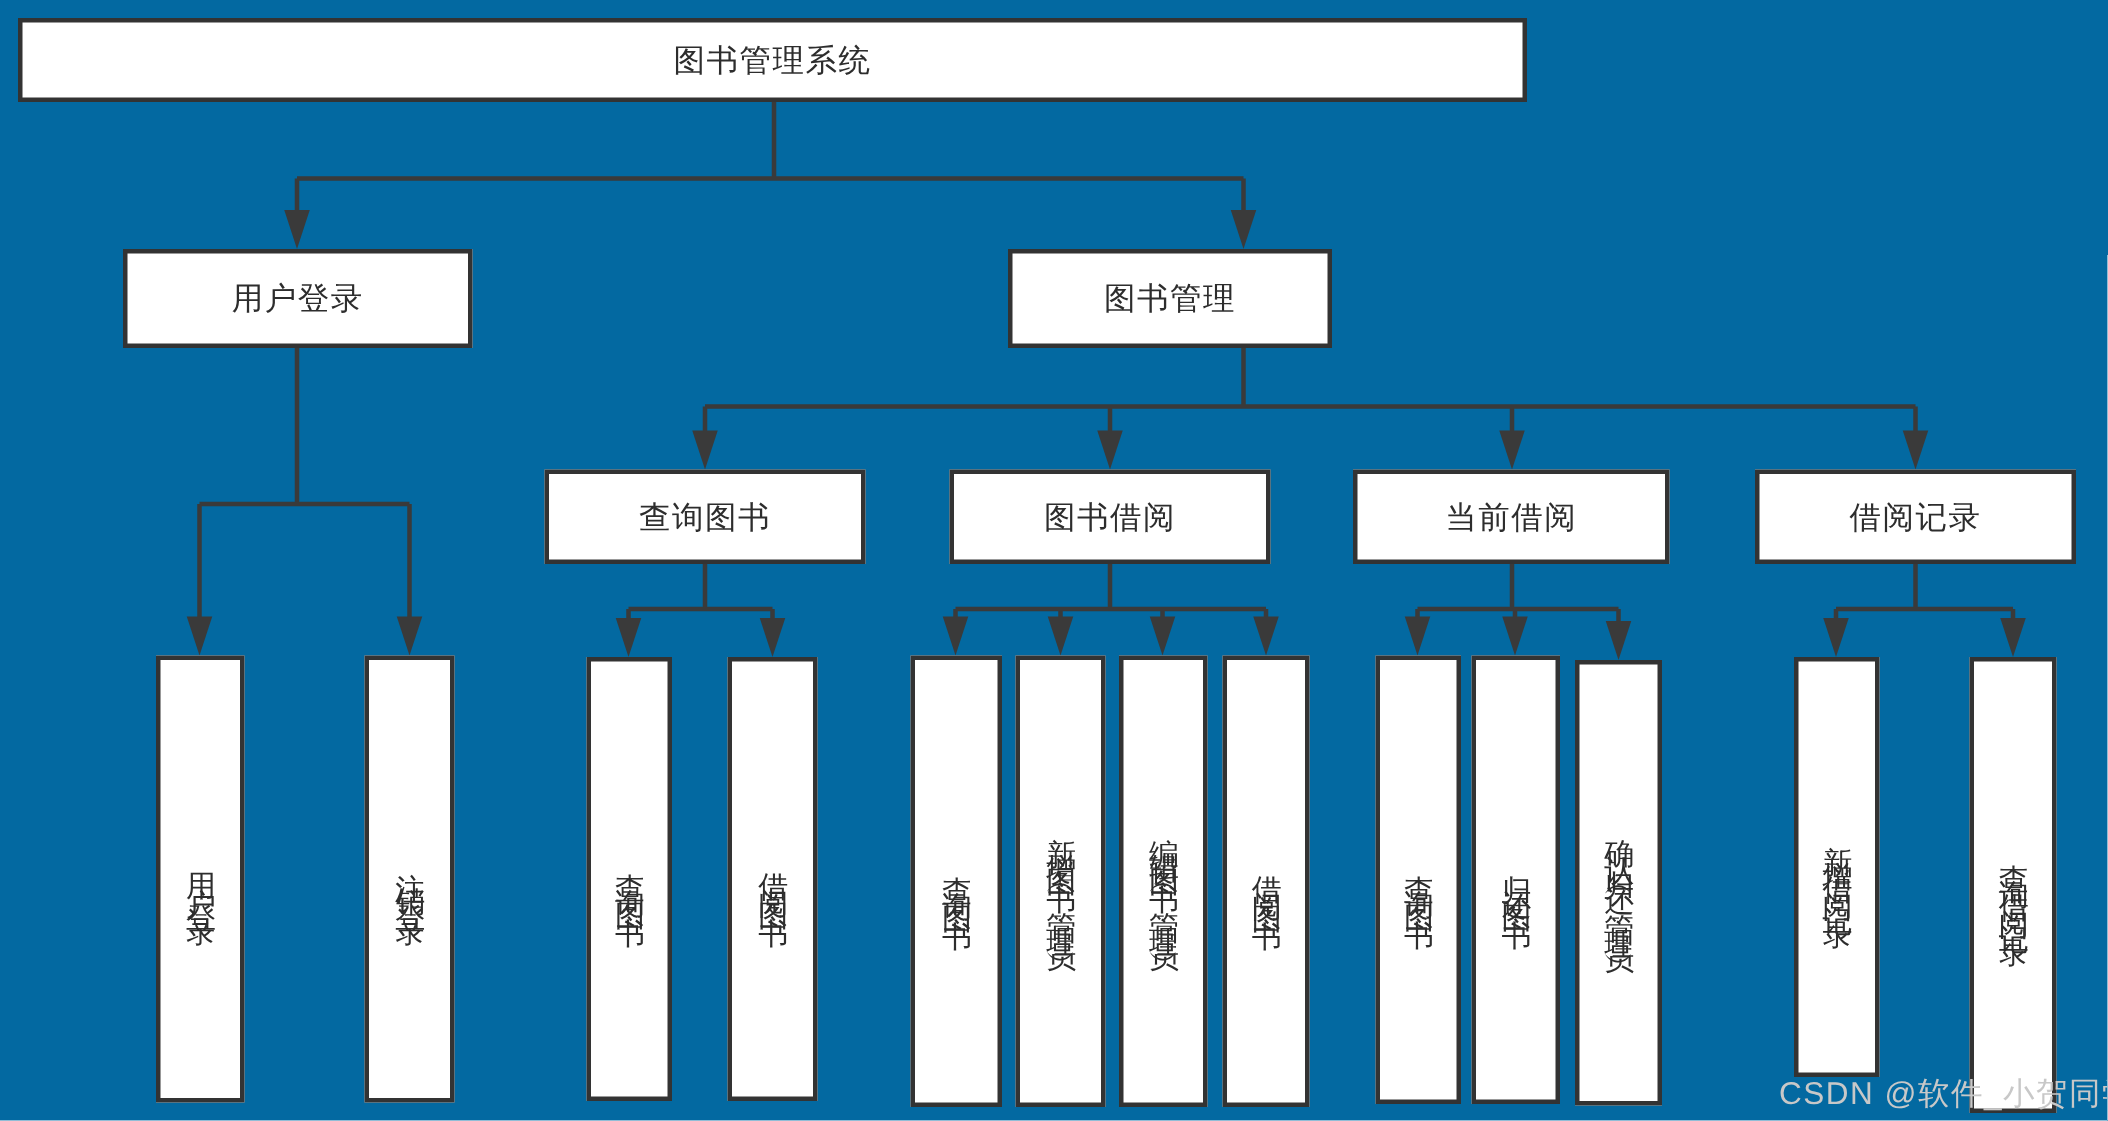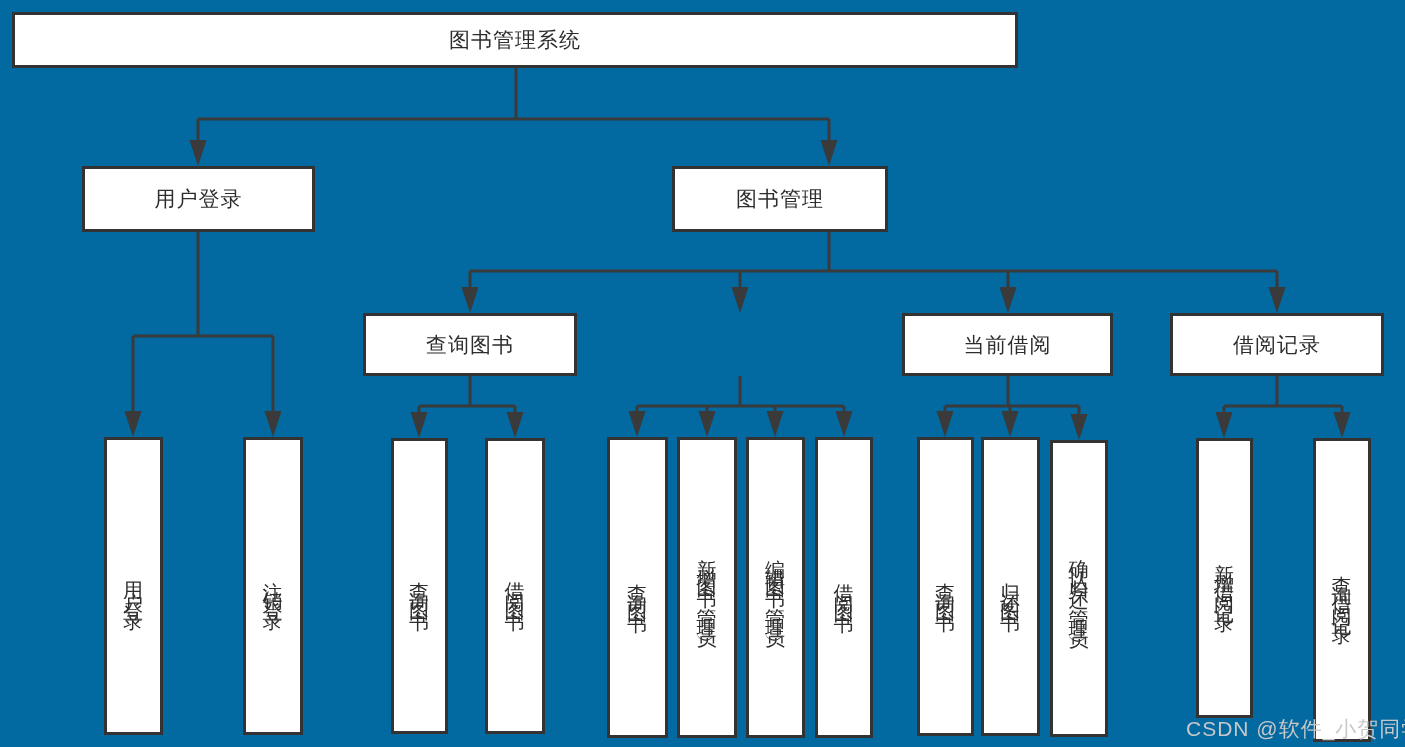--- a/index.html
+++ b/index.html
@@ -62,20 +62,21 @@
       <polygon points="1333.5,412 1350.5,412 1342,438"></polygon>
     </g>
   </svg>
 
   <div class="node hnode" style="left:12px;top:12px;width:1006px;height:56px">图书管理系统</div>
 
   <div class="node hnode" style="left:82px;top:166px;width:233px;height:66px">用户登录</div>
   <div class="node hnode" style="left:672px;top:166px;width:216px;height:66px">图书管理</div>
 
   <div class="node hnode" style="left:363px;top:313px;width:214px;height:63px">查询图书</div>
+  <div class="node hnode" style="left:633px;top:313px;width:214px;height:63px">图书借阅</div>
   <div class="node hnode" style="left:1170px;top:313px;width:214px;height:63px">借阅记录</div>
   <div class="node hnode" style="left:902px;top:313px;width:211px;height:63px">当前借阅</div>
 
   <div class="node vnode" style="left:104px;top:437px;width:59px;height:298px">用户登录</div>
   <div class="node vnode" style="left:243px;top:437px;width:60px;height:298px">注销登录</div>
 
   <div class="node vnode" style="left:391px;top:438px;width:57px;height:296px">查询图书</div>
   <div class="node vnode" style="left:485px;top:438px;width:60px;height:296px">借阅图书</div>
 
   <div class="node vnode" style="left:607px;top:437px;width:61px;height:301px">查询图书</div>

